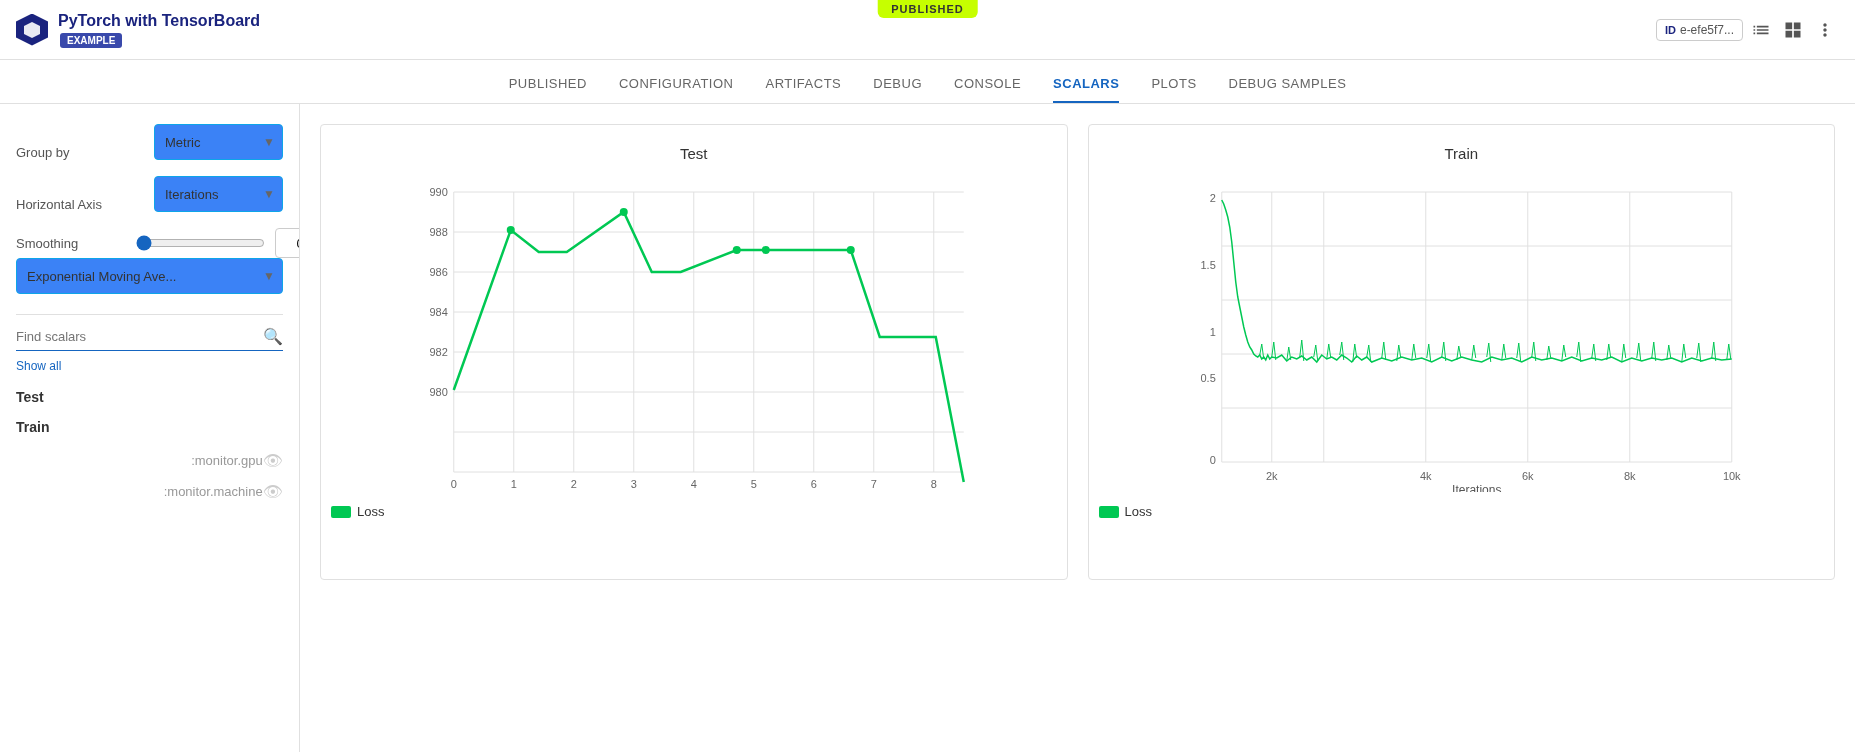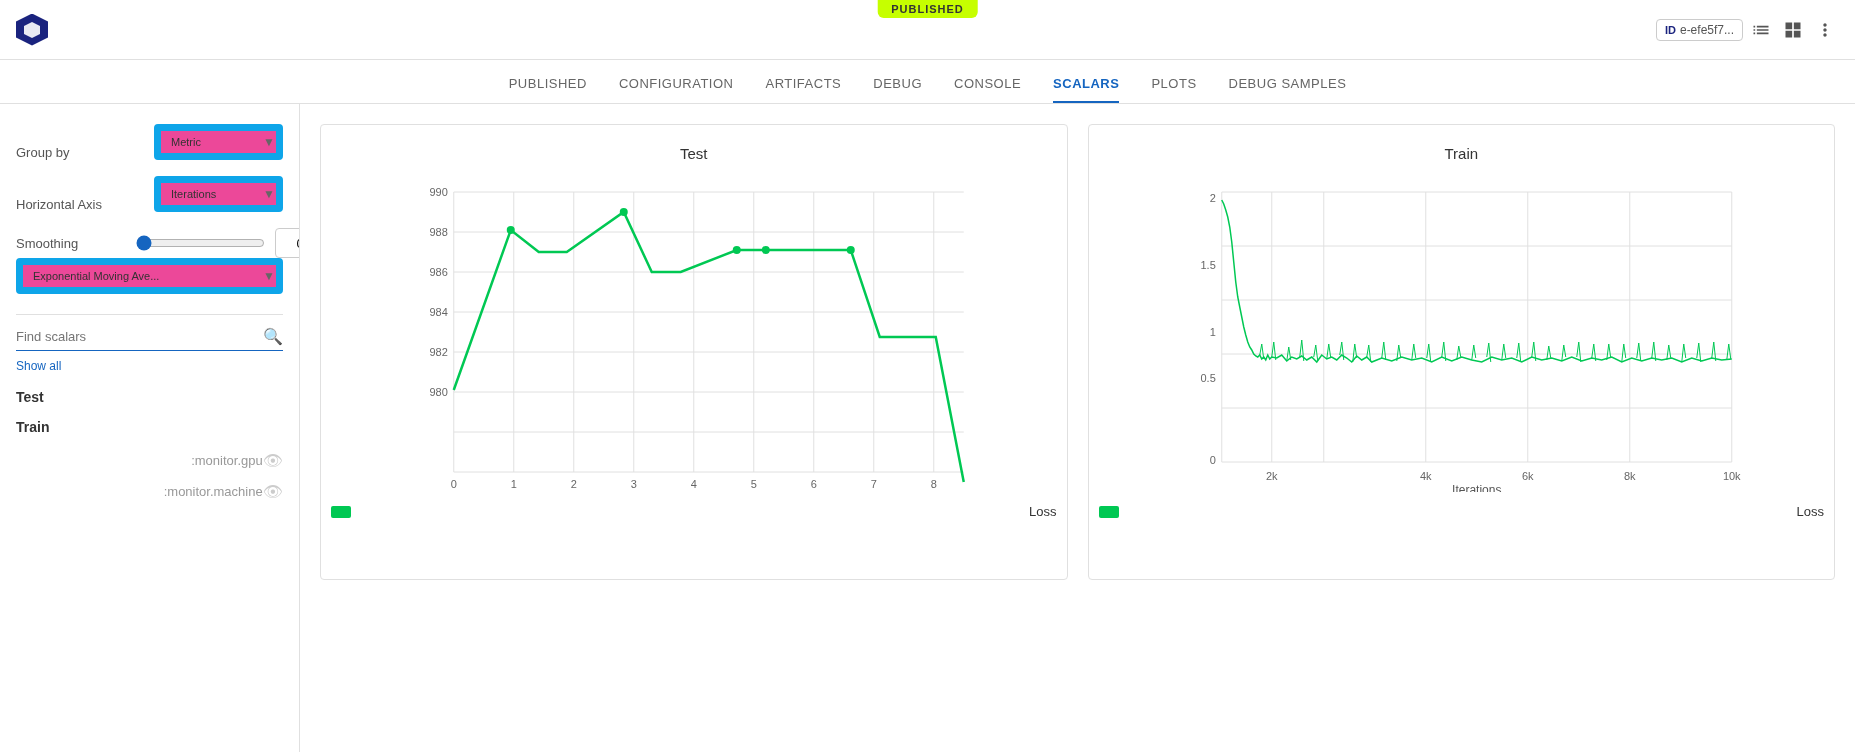--- a/index.html
+++ b/index.html
@@ -121,24 +121,24 @@
       width: 110px;
       min-width: 110px;
     }
     .select-wrapper {
       flex: 1;
       position: relative;
     }
     .select-wrapper select {
       width: 100%;
       height: 36px;
-      border: 7px solid #0ea5e9;
+      border: 1px solid #0ea5e9;
       border-radius: 4px;
-      background: #ec4899;
-      font-size: 11px;
+      background: #3b82f6;
+      font-size: 13px;
       padding: 0 30px 0 10px;
       appearance: none;
       cursor: pointer;
       color: #333;
     }
     .select-arrow {
       position: absolute;
       right: 8px; top: 50%;
       transform: translateY(-50%);
       pointer-events: none;
@@ -229,41 +229,45 @@
       text-align: center;
       font-size: 15px;
       font-weight: 500;
       margin-bottom: 10px;
       color: #333;
     }
     .chart-legend {
       display: flex;
       align-items: center;
       gap: 6px;
-      justify-content: space-between;
+      justify-content: flex-start;
       margin-top: 8px;
     }
     .legend-color {
       width: 20px; height: 12px;
       background: #00c853;
       border-radius: 2px;
     }
     .legend-label { font-size: 13px; color: #333; }
 
     svg text { font-family: Arial, sans-serif; }
   </style>
 </head>
 <body>
 
 <div class="top-bar">
   <div class="app-logo">
     <div class="logo-icon">
       <svg width="20" height="20" viewBox="0 0 20 20">
           <polygon points="10,2 18,6 18,14 10,18 2,14 2,6" fill="white" opacity="0.9"></polygon>
         </svg>
+    </div>
+    <div>
+      <div class="app-title">PyTorch with TensorBoard</div>
+      <span class="example-badge">EXAMPLE</span>
     </div>
   </div>
 
   <div class="published-badge">PUBLISHED</div>
 
   <div class="top-right">
     <div class="id-badge">
       <span class="id-label">ID</span>
       <span>e-efe5f7...</span>
     </div>

